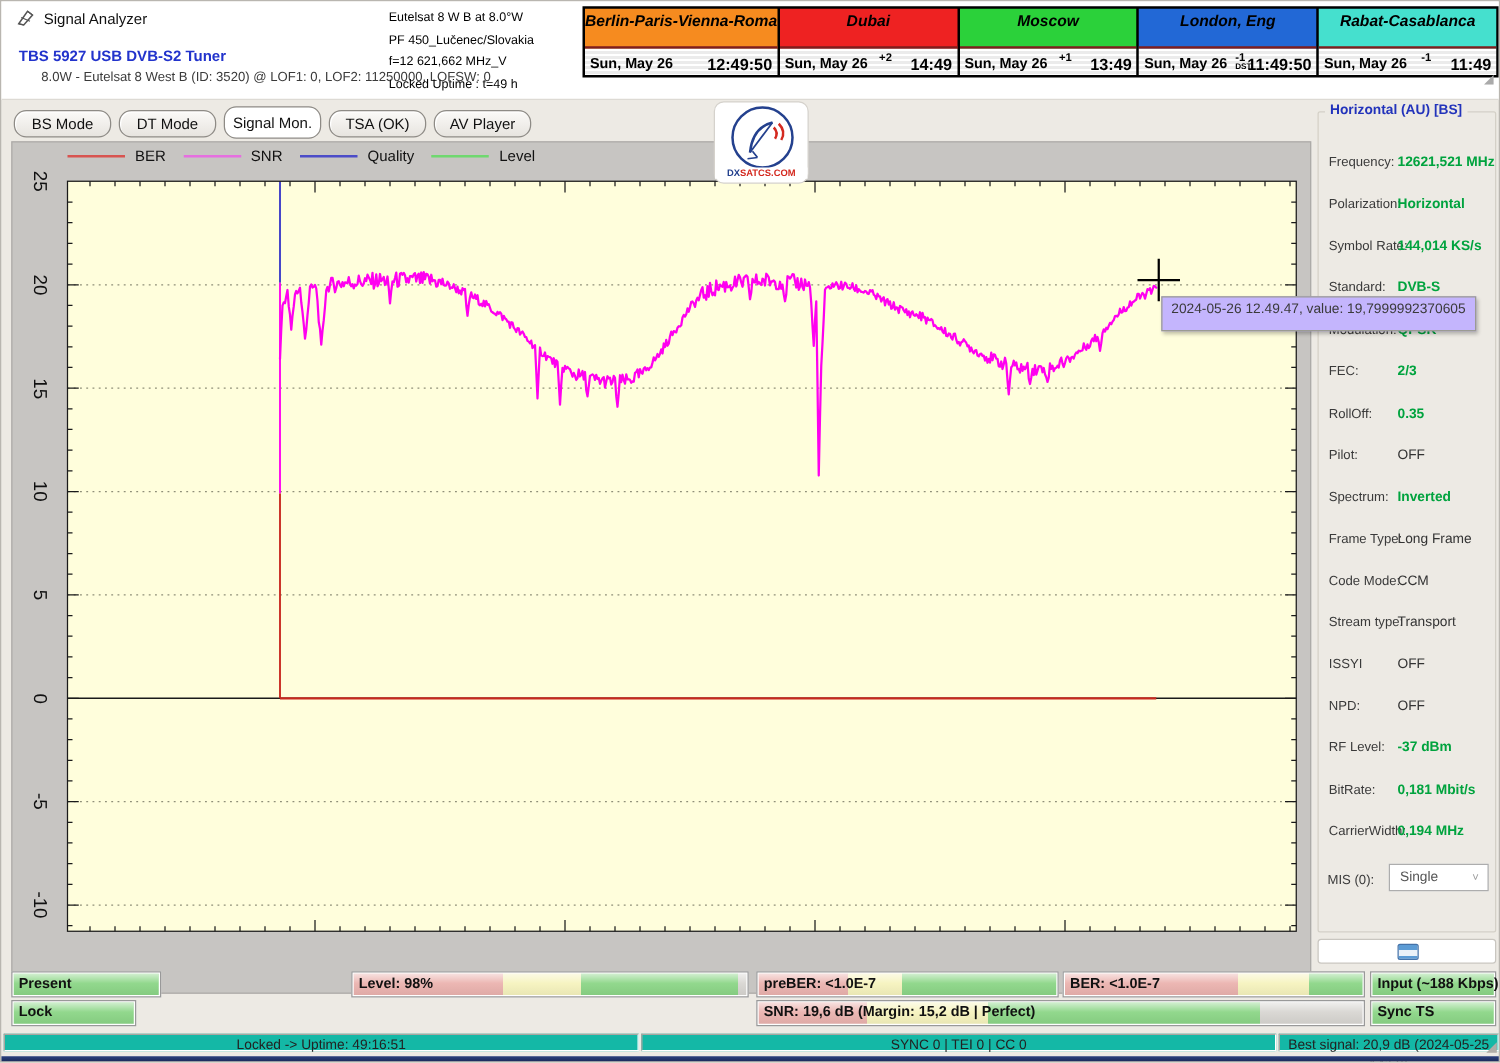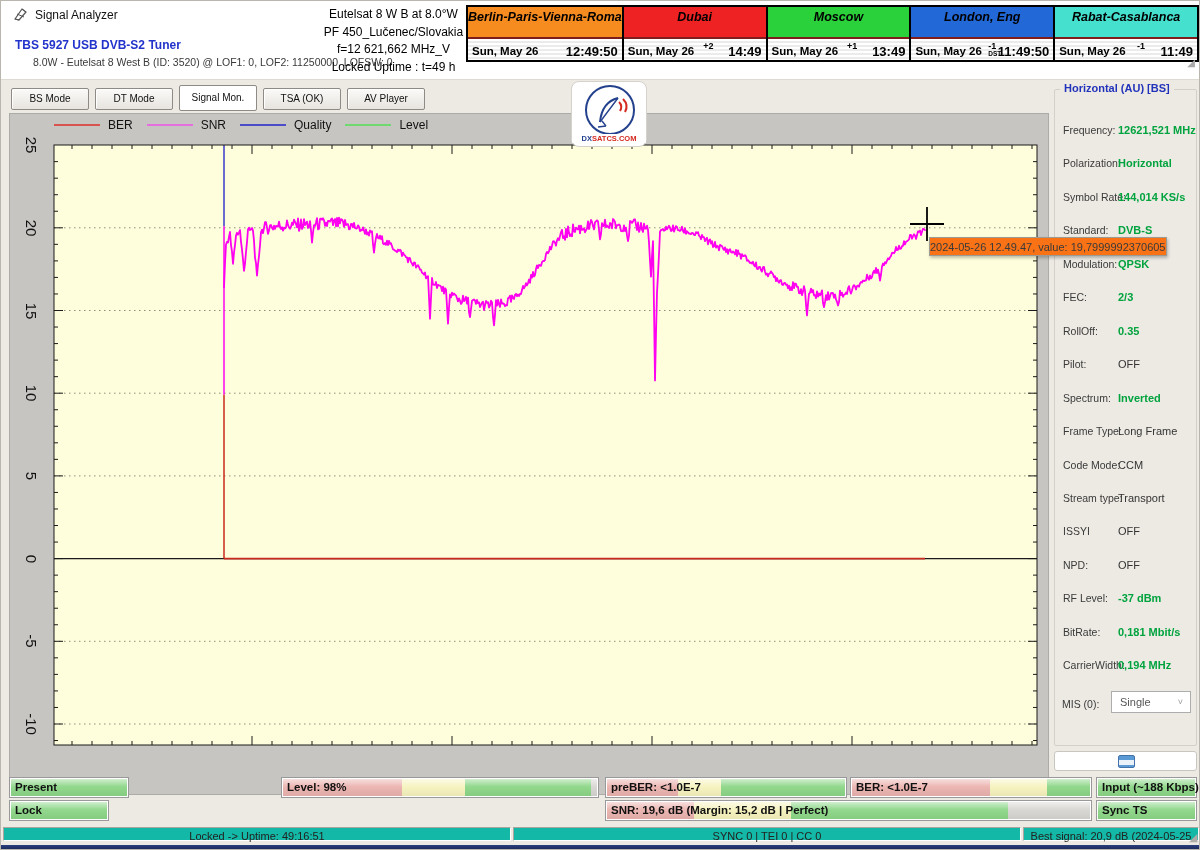--- a/index.html
+++ b/index.html
@@ -7,58 +7,58 @@
   #app { position:relative; width:1200px; height:850px; background:#EDEAE4; overflow:hidden;
          border:1px solid #B9B6B0; }
   .abs { position:absolute; }
 
   
   #topband { left:0; top:0; width:1200px; height:79px; background:#FFFFFF; border-bottom:1px solid #DDDAD4; }
   #titlebar-icon { left:12px; top:5px; width:16px; height:16px; }
   #titlebar-text { left:34px; top:7px; font-size:12px; color:#111; }
   #tuner-name { left:14px; top:37px; font-size:12px; font-weight:bold; color:#2233CC; }
   #tuner-detail { left:32px; top:55px; font-size:10.5px; color:#3A3A3A; }
-  #sat-info { left:310px; top:5px; width:165px; text-align:center; font-size:12px; color:#000; line-height:17.5px; }
+  #sat-info { left:310px; top:5px; width:165px; font-size:10px; color:#000; line-height:17.5px; }
 
   
   #clocks { left:465px; top:4px; width:733px; height:57px; display:flex; gap:2px; background:#000; padding:2px; }
   .clock { flex:1; display:flex; flex-direction:column; }
   .clock-head { height:32px; border-bottom:2px solid #7f1d1d; font-size:12.5px; font-weight:bold; font-style:italic;
                 color:#000; text-align:center; line-height:21px; overflow:hidden; white-space:nowrap; }
   .clock-body { flex:1; position:relative; background:repeating-linear-gradient(180deg,#ffffff 0 2px,#ebebeb 2px 4px); }
   .clock-date { position:absolute; left:4px; top:6px; font-size:11.5px; font-weight:bold; color:#000; white-space:nowrap; }
   .clock-time { position:absolute; right:4px; top:5px; font-size:13px; font-weight:bold; color:#000; }
   .clock-off  { position:absolute; right:52px; top:2px; font-size:9px; font-weight:bold; color:#000; }
   .clock-off .note { display:block; font-size:6.5px; margin-top:-1px; letter-spacing:0; }
   #corner-grip { right:4px; top:56px; color:#AAA; font-size:10px; }
 
   
-  .tab { position:absolute; top:87px; height:22px; width:78px; font-size:10px; color:#111; text-align:center;
+  .tab { position:absolute; top:87px; height:22px; width:78px; font-size:12px; color:#111; text-align:center;
          line-height:20px; background:linear-gradient(180deg,#FBFAF8,#E7E4DF); border:1px solid #8E8B86;
-         border-radius:2px; box-shadow:inset 1px 1px 0 #fff; cursor:default; }
+         border-radius:10px; box-shadow:inset 1px 1px 0 #fff; cursor:default; }
   .tab.active { top:84px; height:26px; background:#FFFFFF; z-index:3; line-height:24px; }
 
   
   #logo { left:570px; top:80px; width:76px; height:66px; background:#fff; border:1px solid #D5D2CC; border-radius:8px; z-index:2; }
   #logo-circle { position:absolute; left:13px; top:3px; width:50px; height:50px; border:2.5px solid #24418E; border-radius:50%; }
   #logo-text { position:absolute; left:0; bottom:3px; width:100%; text-align:center; font-size:7.5px; font-weight:bold; background:#fff; }
   #logo-text .dx { color:#24418E; } #logo-text .rest { color:#D42A20;text-align:center; }
 
   
   #chart-panel { left:8px; top:112px; width:1040px; height:682px; background:#C7C5C2; border:1px solid #ADABA8; }
   #legend { position:absolute; left:44px; top:4px; display:flex; align-items:center; gap:14px; }
   .leg-item { display:flex; align-items:center; gap:8px; }
   .leg-line { width:46px; height:2px; }
   .leg-label { font-size:12px; color:#111; }
   #chart-svg { position:absolute; left:0; top:0; }
   .ylab { position:absolute; width:26px; height:26px; font-size:15px; color:#111; text-align:center;
           line-height:26px; transform:rotate(90deg); }
 
   
-  #tooltip { left:928px; top:236px; height:19px; line-height:19px; padding:0 0; background:#f97316;
+  #tooltip { left:928px; top:236px; height:28px; line-height:19px; padding:0 7px; background:#c4b5fd;
              border:1px solid #9B9B93; box-shadow:1px 2px 3px rgba(0,0,0,.25); font-size:11px; color:#3A3A3A;
              white-space:nowrap; z-index:40; }
 
   
   #tp-group { left:1053px; top:88px; width:143px; height:657px; border:1px solid #D4D0C7; border-radius:2px; }
   #tp-title { left:1059px; top:81px; background:#EDEAE4; padding:0 4px; font-size:11px; font-weight:bold; color:#2233BB; z-index:2; }
   .tp-row { position:absolute; left:8px; width:130px; height:14px;margin-top:12px; }
   .tp-row .lab { position:absolute; left:0; font-size:10.5px; color:#3A3A3A; white-space:nowrap; }
   .tp-row .val { position:absolute; left:55px; font-size:11px; white-space:nowrap; }
   .val.green { color:#00A33E; font-weight:bold; }

